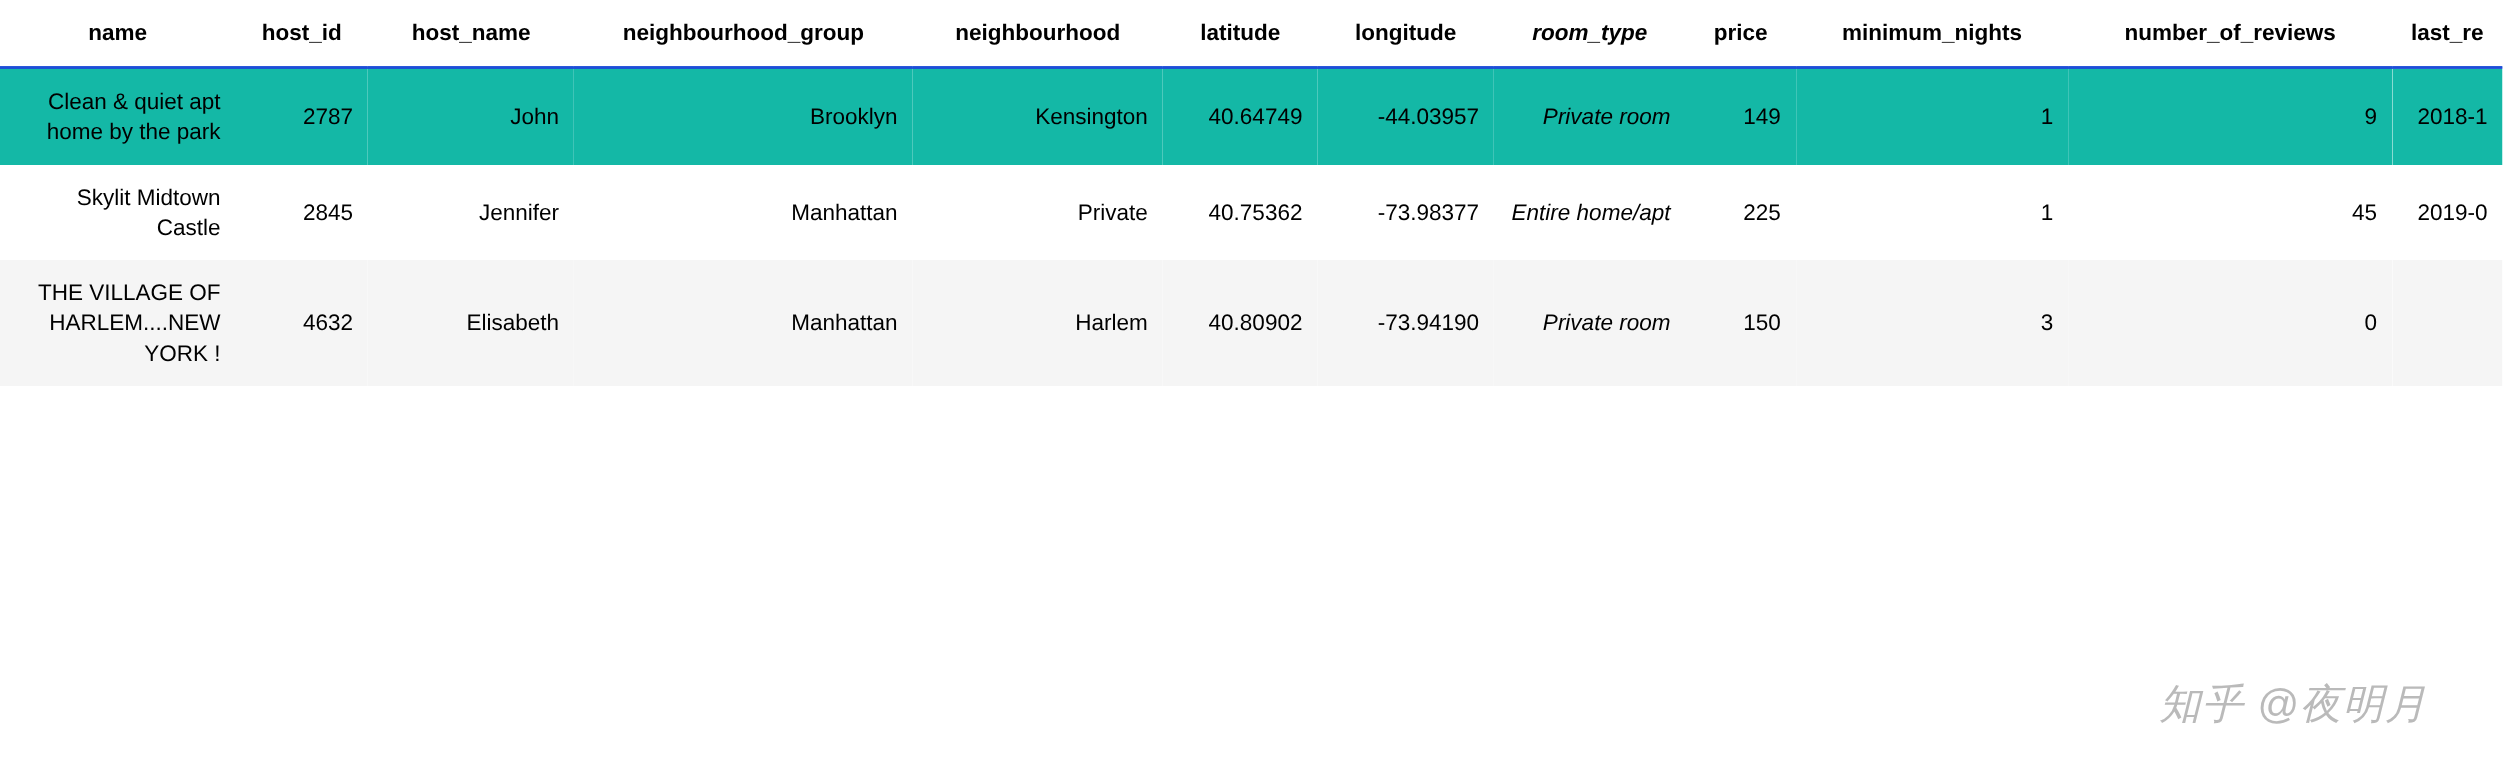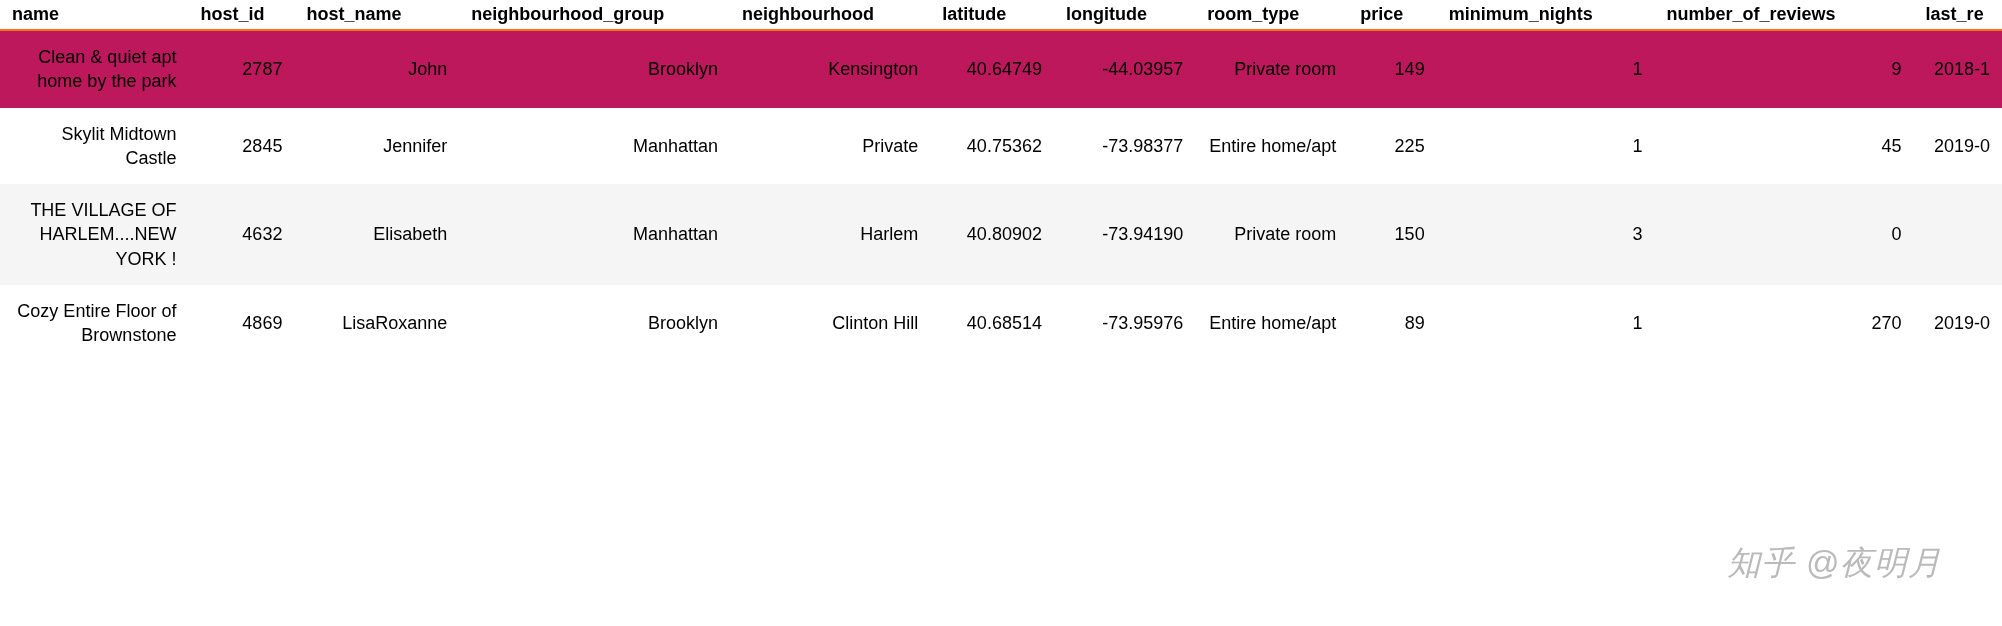--- a/index.html
+++ b/index.html
@@ -17,53 +17,53 @@
     .table-container {
       width: 2002px;
       overflow: hidden;
     }
     table {
       border-collapse: collapse;
       width: 100%;
       table-layout: fixed;
     }
     thead th {
-      text-align: left;
+      text-align: center;
       font-weight: bold;
-      padding: 4px 12px;
-      border-bottom: 2px solid #f97316;
+      padding: 16px 12px;
+      border-bottom: 2px solid #1d4ed8;
       white-space: nowrap;
       vertical-align: bottom;
       font-size: 18px;
     }
     tbody td {
       text-align: right;
       padding: 14px 12px;
       vertical-align: middle;
       font-size: 18px;
       line-height: 1.35;
     }
     tbody tr.selected {
-      background: #be185d;
+      background: #14b8a6;
     }
     tbody tr.even {
       background: #f5f5f5;
       padding-left: 24px;
     }
     tbody tr.odd {
       background: #ffffff;
     }
     .col-name      { width: 160px; }
     .col-hostid    { width: 90px; }
     .col-hostname  { width: 140px; }
     .col-ngroup    { width: 230px; }
     .col-nhood     { width: 170px; }
     .col-lat       { width: 105px; }
     .col-lon       { width: 120px; }
-    .col-roomtype  { width: 130px; }
+    .col-roomtype  { width: 130px; font-style: italic; }
     .col-price     { width: 75px; }
     .col-minnights { width: 185px; }
     .col-nreviews  { width: 220px; }
     .col-lastrev   { width: 75px; }
 
     td.cell-name {
       word-wrap: break-word;
       overflow-wrap: break-word;
     }
     td.cell-roomtype {
@@ -143,31 +143,17 @@
           <td class="col-ngroup cell-neighbourhoodgroup">Manhattan</td>
           <td class="col-nhood cell-neighbourhood">Harlem</td>
           <td class="col-lat cell-latitude">40.80902</td>
           <td class="col-lon cell-longitude">-73.94190</td>
           <td class="col-roomtype cell-roomtype">Private room</td>
           <td class="col-price cell-price">150</td>
           <td class="col-minnights cell-minimumnights">3</td>
           <td class="col-nreviews cell-numberofreviews">0</td>
           <td class="col-lastrev cell-lastreview cell-lastrev"></td>
         </tr>
-        <tr class="odd">
-          <td class="col-name cell-name">Cozy Entire Floor of Brownstone</td>
-          <td class="col-hostid cell-hostid">4869</td>
-          <td class="col-hostname cell-hostname">LisaRoxanne</td>
-          <td class="col-ngroup cell-neighbourhoodgroup">Brooklyn</td>
-          <td class="col-nhood cell-neighbourhood">Clinton Hill</td>
-          <td class="col-lat cell-latitude">40.68514</td>
-          <td class="col-lon cell-longitude">-73.95976</td>
-          <td class="col-roomtype cell-roomtype">Entire home/apt</td>
-          <td class="col-price cell-price">89</td>
-          <td class="col-minnights cell-minimumnights">1</td>
-          <td class="col-nreviews cell-numberofreviews">270</td>
-          <td class="col-lastrev cell-lastreview cell-lastrev">2019-0</td>
-        </tr>
       </tbody>
   </table>
 </div>
 
 <div class="watermark">知乎 @夜明月</div>
 
 </body></html>

